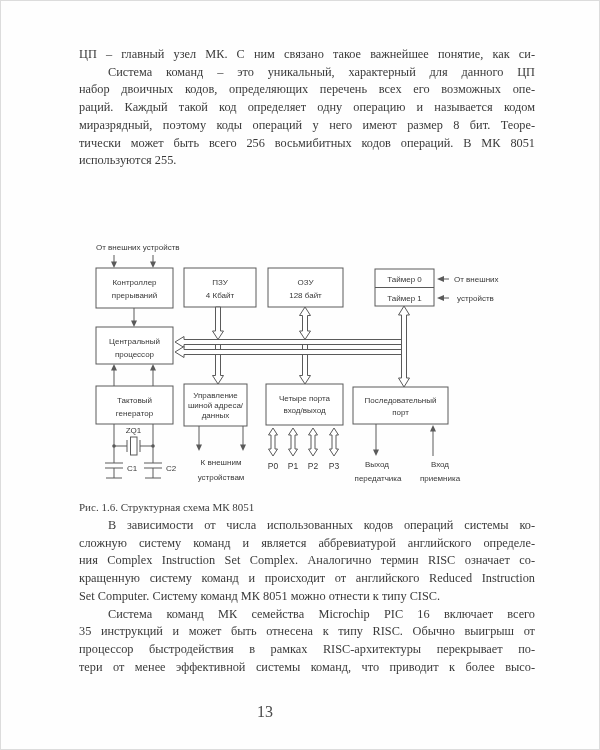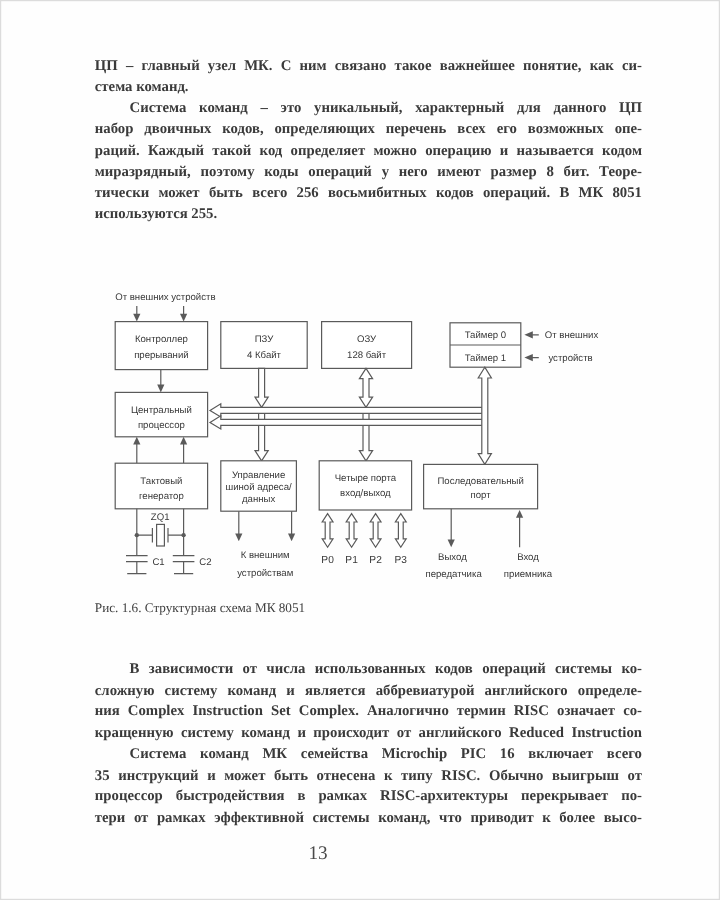--- a/index.html
+++ b/index.html
@@ -2,47 +2,46 @@
 <html><head>
 <meta charset="utf-8">
 <style>
   html,body { margin:0; padding:0; background:#fff; }
   .page {
     position:relative; width:600px; height:750px;
     background:#fefefe; border:1px solid #dcdcdc; box-sizing:border-box;
     font-family:"Liberation Serif", serif; color:#3a3a3a; overflow:hidden;
   }
   .textblock { position:absolute; left:78px; width:456px; font-size:12.3px; line-height:17.7px; }
-  .line { text-align:justify; text-align-last:justify;font-weight:bold; }
+  .line { text-align:justify; text-align-last:justify; }
   .line.last { text-align-last:left; }
   .line.indent { text-indent:29px; }
   .caption { position:absolute; left:78px; width:456px; top:500px; text-align:left; font-size:11px; color:#404040; }
   .pagenum { position:absolute; left:78px; width:372px; top:702px; text-align:center; font-size:16px; color:#4a4a4a; }
   svg.diagram { position:absolute; left:75px; top:240px; }
   svg.diagram text { font-family:"Liberation Sans", sans-serif; font-size:8px; fill:#383838; }
   svg.diagram text.pin { font-size:8.5px; }
   .box { fill:#ffffff; stroke:#5a5a5a; stroke-width:1; }
   .wire { stroke:#5a5a5a; stroke-width:1; fill:none; }
   .hollow { fill:#ffffff; stroke:#5a5a5a; stroke-width:1; }
   .solid { fill:#5a5a5a; stroke:none; }
 </style>
 </head>
 <body>
 
 <div class="page">
 
   <div class="textblock" style="top:45px">
     <div>
         <div class="line">ЦП – главный узел МК. С ним связано такое важнейшее понятие, как си-</div>
-        <div class="line last">стема команд.</div>
       </div>
     <div>
         <div class="line indent">Система команд – это уникальный, характерный для данного ЦП</div>
         <div class="line">набор двоичных кодов, определяющих перечень всех его возможных опе-</div>
-        <div class="line">раций. Каждый такой код определяет можно операцию и называется кодом</div>
+        <div class="line">раций. Каждый такой код определяет одну операцию и называется кодом</div>
         <div class="line">миразрядный, поэтому коды операций у него имеют размер 8 бит. Теоре-</div>
         <div class="line">тически может быть всего 256 восьмибитных кодов операций. В МК 8051</div>
         <div class="line last">используются 255.</div>
       </div>
   </div>
 
   <svg class="diagram" width="460" height="250" viewBox="0 0 460 250">
 
     <g>
       <text x="20" y="9">От внешних устройств</text>
@@ -193,30 +192,31 @@
     <g>
       <line class="wire" x1="357" y1="215" x2="357" y2="189"></line>
       <polygon class="solid" points="357,184 354,190.5 360,190.5"></polygon>
       <text x="364" y="226" text-anchor="middle">Вход</text>
       <text x="364" y="240" text-anchor="middle">приемника</text>
     </g>
   </svg>
 
   <div class="caption">Рис. 1.6. Структурная схема МК 8051</div>
 
-  <div class="textblock" style="top:548px">
+  <div class="textblock" style="top:516px">
     <div>
         <div class="line indent">В зависимости от числа использованных кодов операций системы ко-</div>
         <div class="line">сложную систему команд и является аббревиатурой английского определе-</div>
         <div class="line">ния Complex Instruction Set Complex. Аналогично термин RISC означает со-</div>
         <div class="line">кращенную систему команд и происходит от английского Reduced Instruction</div>
+        <div class="line last">Set Computer. Систему команд МК 8051 можно отнести к типу CISC.</div>
       </div>
     <div>
         <div class="line indent">Система команд МК семейства Microchip PIC 16 включает всего</div>
         <div class="line">35 инструкций и может быть отнесена к типу RISC. Обычно выигрыш от</div>
         <div class="line">процессор быстродействия в рамках RISC-архитектуры перекрывает по-</div>
-        <div class="line">тери от рамках эффективной системы команд, что приводит к более высо-</div>
+        <div class="line">тери от менее эффективной системы команд, что приводит к более высо-</div>
       </div>
   </div>
 
   <div class="pagenum">13</div>
 
 </div>
 
 </body></html>

